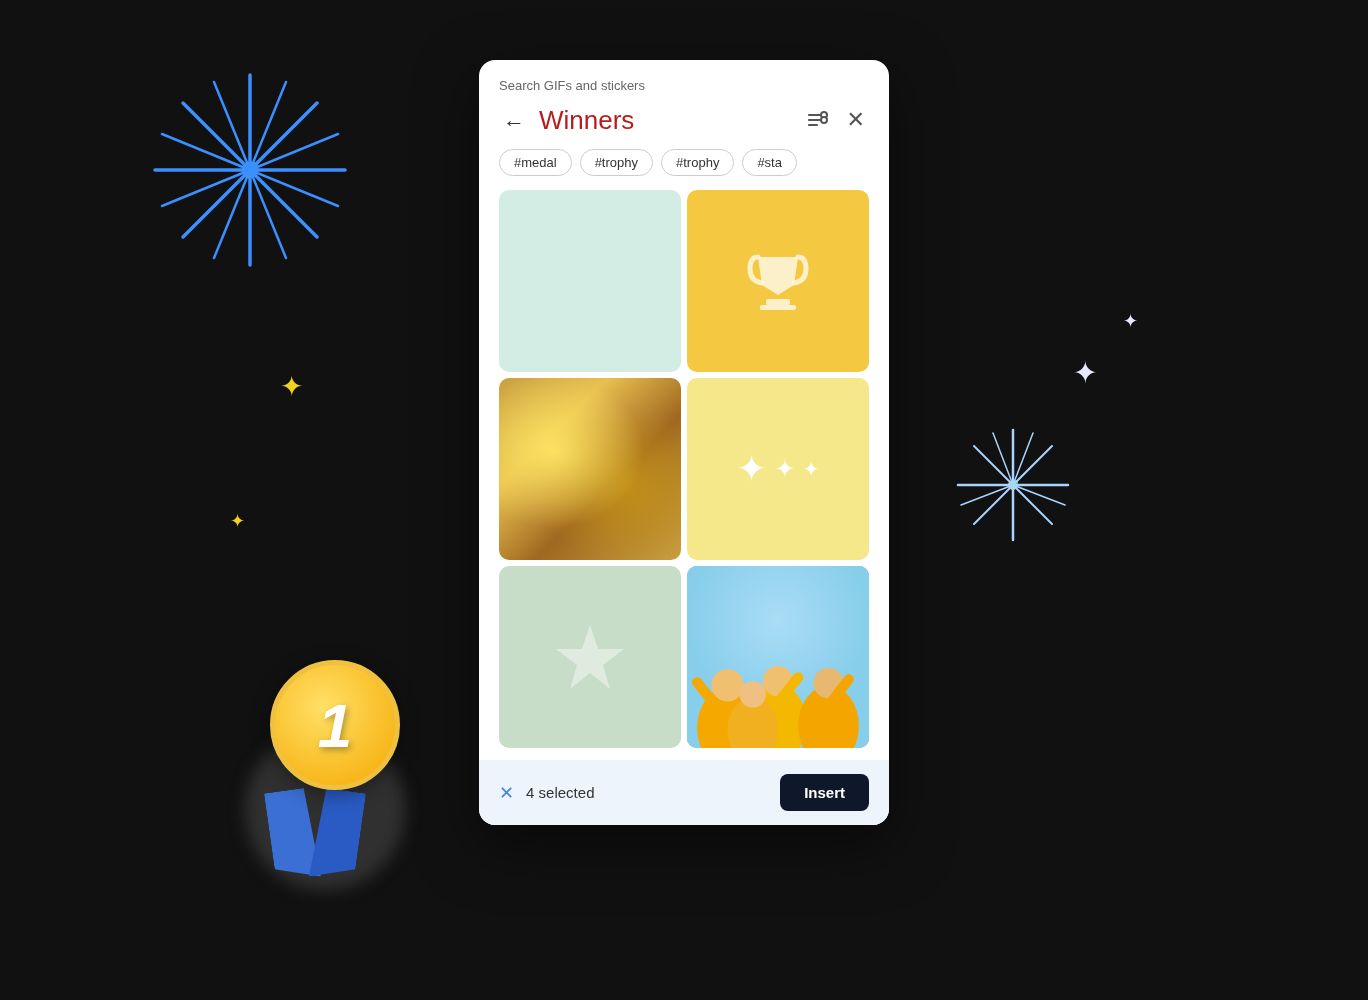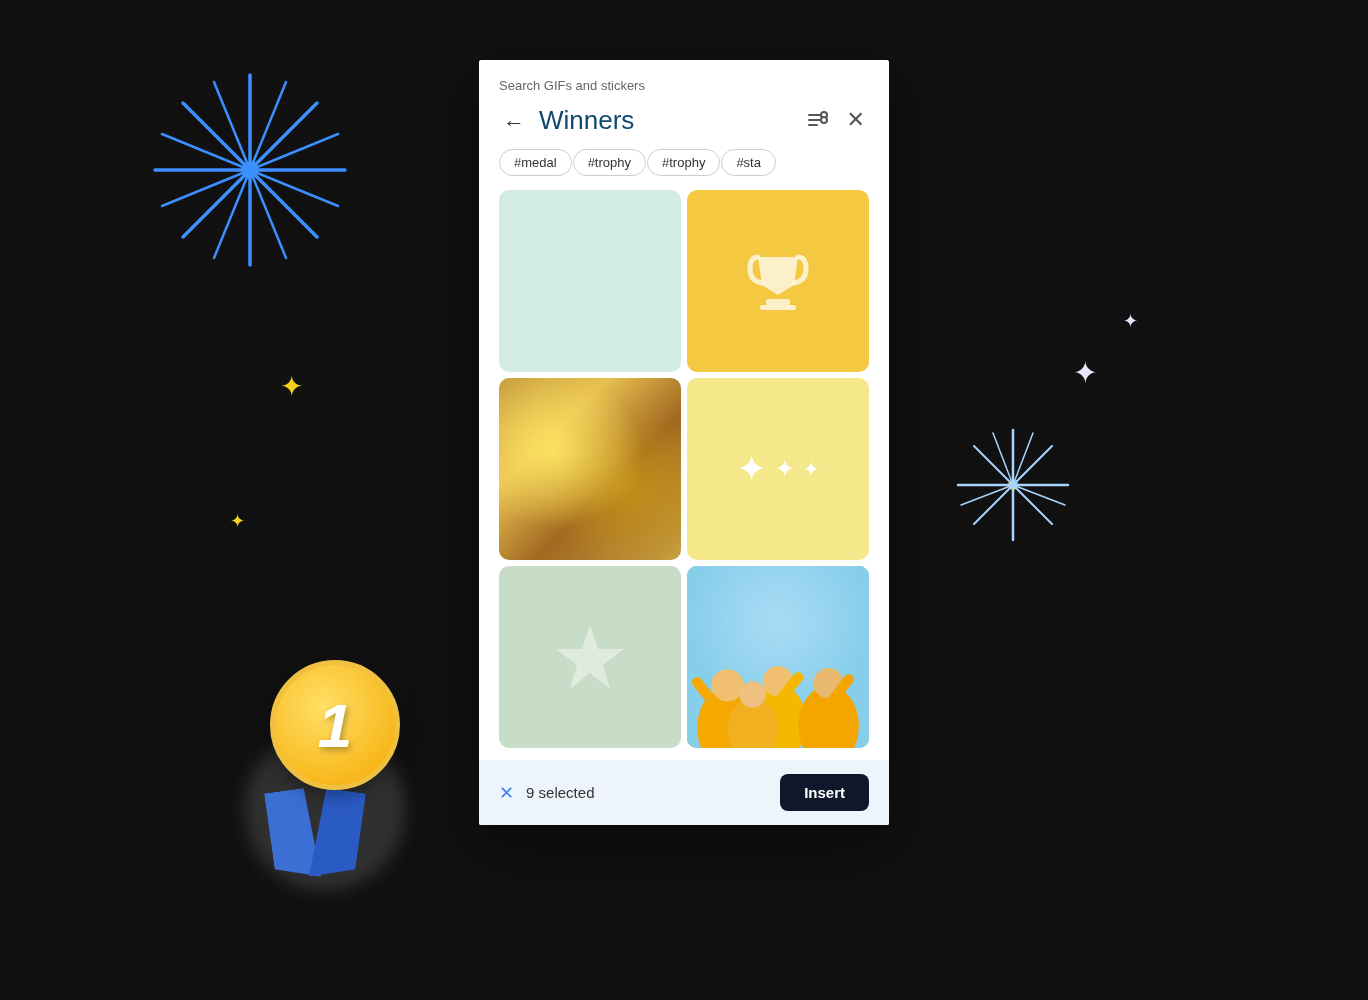--- a/index.html
+++ b/index.html
@@ -139,21 +139,21 @@
     }
 
     
     .dialog {
       position: absolute;
       top: 60px;
       left: 50%;
       transform: translateX(-50%);
       width: 410px;
       background: white;
-      border-radius: 2px;
+      border-radius: 16px;
       box-shadow: 0 20px 60px rgba(0,0,0,0.5);
       overflow: hidden;
       display: flex;
       flex-direction: column;
     }
 
     .dialog-header-label {
       padding: 18px 20px 6px;
       font-size: 13px;
       color: #666;
@@ -173,21 +173,21 @@
       font-size: 22px;
       color: #333;
       padding: 2px 4px;
       display: flex;
       align-items: center;
     }
 
     .dialog-title {
       font-size: 26px;
       font-weight: 500;
-      color: #0c4a6e;
+      color: #b91c1c;
       flex: 1;
     }
 
     .filter-btn {
       background: none;
       border: none;
       cursor: pointer;
       color: #555;
       font-size: 20px;
       padding: 4px;
@@ -202,21 +202,21 @@
       color: #555;
       font-size: 22px;
       padding: 4px;
       display: flex;
       align-items: center;
     }
 
     
     .tags-row {
       display: flex;
-      gap: 1px;
+      gap: 8px;
       padding: 0 20px 14px;
       overflow: hidden;
     }
 
     .tag-pill {
       border: 1.5px solid #ccc;
       border-radius: 20px;
       padding: 5px 14px;
       font-size: 13px;
       color: #333;
@@ -518,17 +518,17 @@
         </svg>
       </div>
     </div>
 
   </div>
 
   <div class="bottom-bar">
     <button class="clear-btn">
       <span>✕</span>
     </button>
-    <span class="selected-text">9 selected</span>
+    <span class="selected-text">4 selected</span>
     <button class="insert-btn">Insert</button>
   </div>
 
 </div>
 
 </body></html>

